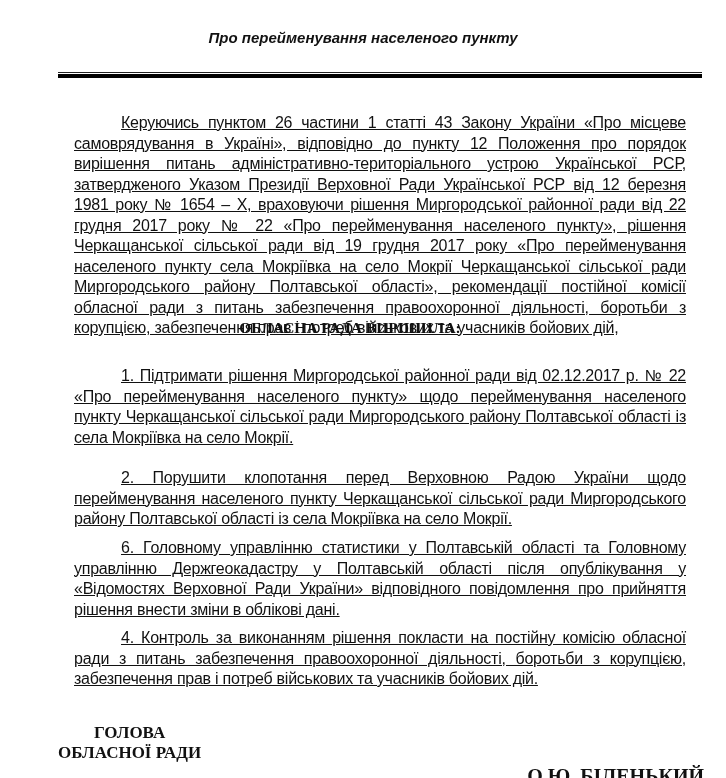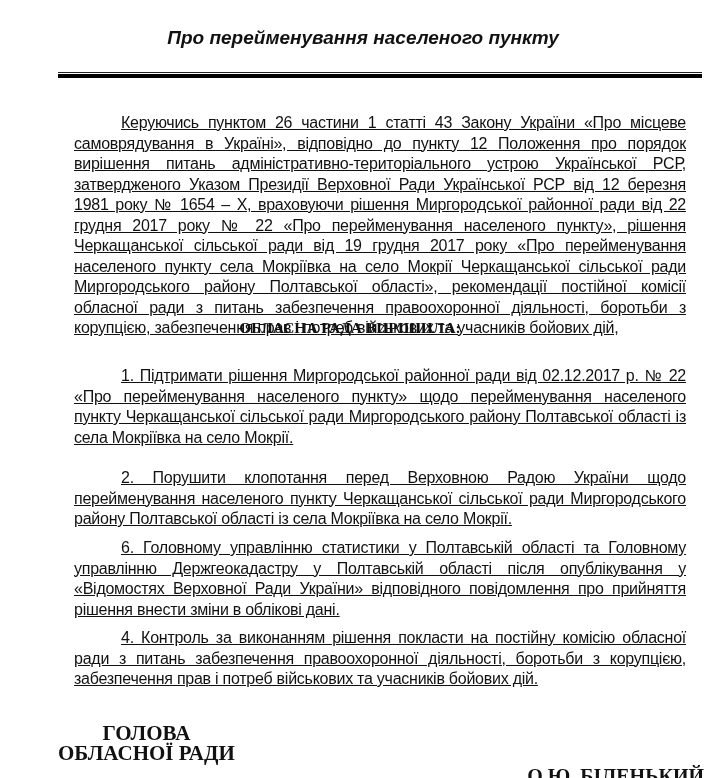--- a/index.html
+++ b/index.html
@@ -1,20 +1,20 @@
 <!DOCTYPE html>
 <html><head>
 <meta charset="utf-8">
 <style>
   html, body { margin:0; padding:0; background:#ffffff; }
   body { width:726px; height:778px; position:relative; overflow:hidden; color:#111; }
   .title {
     position:absolute; left:0; width:726px; top:28px;
     text-align:center; font-family:"Liberation Sans", sans-serif;
-    font-style:italic; font-weight:bold; font-size:19px; line-height:19px;
+    font-style:italic; font-weight:bold; font-size:15px; line-height:19px;
   }
   .title span { display:block; }
   .rule { position:absolute; left:58px; width:644px; top:72px; }
   .rule .thin { height:1px; background:#222; }
   .rule .thick { height:4px; background:#000; margin-top:1px; }
   .body-text {
     position:absolute; left:58px; width:644px;
     font-family:"Liberation Sans", sans-serif; font-size:16px; line-height:20.5px;
   }
   .para {
@@ -22,21 +22,21 @@
     letter-spacing:-0.25px;
     text-decoration:underline;
   }
   .indent { text-indent:47px; }
   .heading {
     position:absolute; left:0; width:700px; top:319px; text-align:center;
     font-family:"Liberation Serif", serif; font-weight:bold; font-size:15.5px;
   }
   .sig-left {
     position:absolute; left:58px; top:723px;
-    font-family:"Liberation Serif", serif; font-weight:bold; font-size:21px; line-height:20px;
+    font-family:"Liberation Serif", serif; font-weight:bold; font-size:17px; line-height:20px;
     text-align:center;
   }
   .sig-left span { display:block; }
   .sig-right {
     position:absolute; right:22px; top:766px;
     font-family:"Liberation Serif", serif; font-weight:bold; font-size:20px; line-height:20px;
   }
 </style>
 </head>
 <body>

